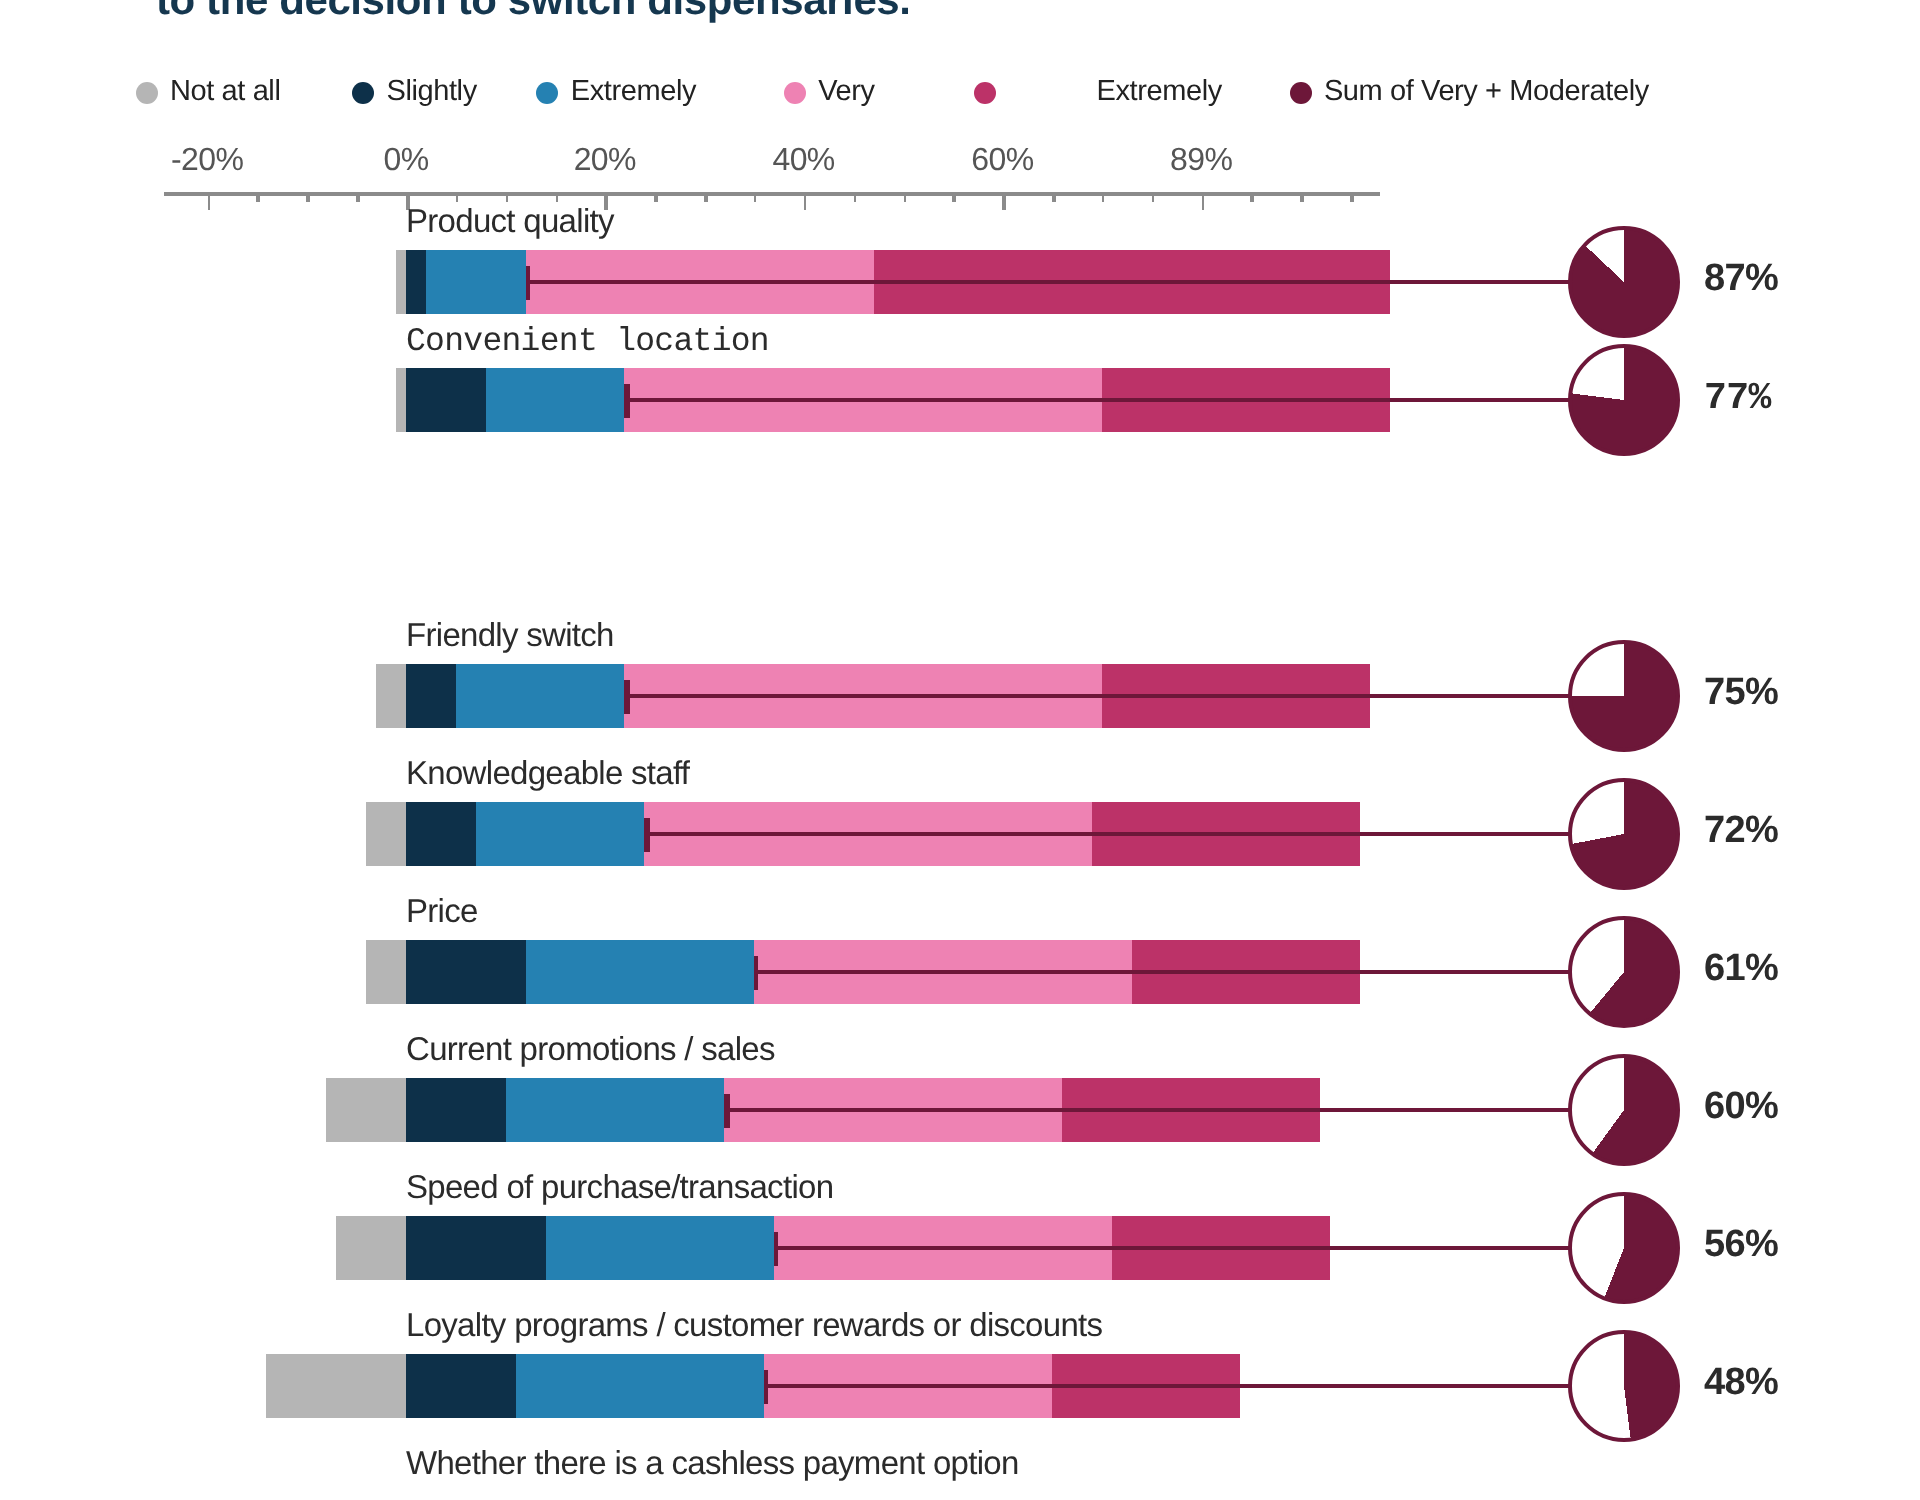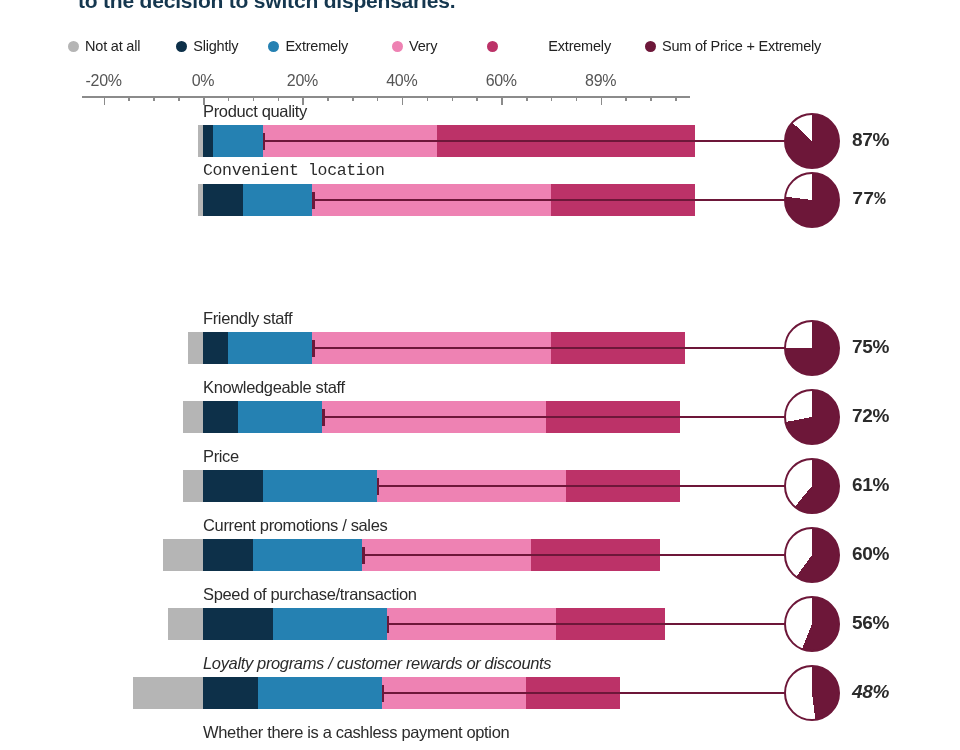--- a/index.html
+++ b/index.html
@@ -87,21 +87,21 @@
       <div class="legend-item" style="margin-left: 44px;">
         <span class="legend-dot" style="background: rgb(238, 130, 179);"></span>
         <span class="legend-label">Very</span>
       </div>
       <div class="legend-item" style="margin-left: 50px; gap: 44px;">
         <span class="legend-dot" style="background: rgb(188, 50, 104);"></span>
         <span class="legend-label">Extremely</span>
       </div>
       <div class="legend-item" style="margin-left: 34px;">
         <span class="legend-dot" style="background: rgb(109, 23, 57);"></span>
-        <span class="legend-label">Sum of Price + Extremely</span>
+        <span class="legend-label">Sum of Very + Moderately</span>
       </div>
     </div>
 
   <div class="axis">
     <div class="axis-line"></div>
   <div class="tick major" style="left: 103.6px;"></div>
       <div class="tick-label" style="left: 103.6px;">-20%</div>
       <div class="tick major" style="left: 203px;"></div>
       <div class="tick-label" style="left: 203px;">0%</div>
       <div class="tick major" style="left: 302.4px;"></div>
@@ -155,21 +155,21 @@
           <div class="seg" style="left: 44.73px; width: 69.58px; background: rgb(37, 129, 178);"></div>
           <div class="seg" style="left: 114.31px; width: 238.56px; background: rgb(238, 130, 179);"></div>
           <div class="seg" style="left: 352.87px; width: 144.13px; background: rgb(188, 50, 104);"></div>
         </div>
         <div class="connector" style="left: 312.34px; width: 499.66px; background: rgb(109, 23, 57);"></div>
         <div class="conn-tick" style="left: 312.34px; background: rgb(109, 23, 57);"></div>
         <div class="pie" style="left: 784px; background: conic-gradient(rgb(109, 23, 57) 0deg, rgb(109, 23, 57) 277.2deg, rgb(255, 255, 255) 277.2deg, rgb(255, 255, 255) 360deg); border: 2px solid rgb(109, 23, 57); box-sizing: border-box;"></div>
         <div class="pie-pct" style="left: 852px;">77%</div>
       </div>
       <div class="row" style="top: 207px;">
-        <div class="row-label">Friendly staff</div>
+        <div class="row-label">Friendly switch</div>
         <div class="bar" style="left: 188.09px; width: 497px;">
           <div class="seg" style="left: 0px; width: 14.91px; background: rgb(181, 181, 181);"></div>
           <div class="seg" style="left: 14.91px; width: 24.85px; background: rgb(13, 48, 73);"></div>
           <div class="seg" style="left: 39.76px; width: 84.49px; background: rgb(37, 129, 178);"></div>
           <div class="seg" style="left: 124.25px; width: 238.56px; background: rgb(238, 130, 179);"></div>
           <div class="seg" style="left: 362.81px; width: 134.19px; background: rgb(188, 50, 104);"></div>
         </div>
         <div class="connector" style="left: 312.34px; width: 499.66px; background: rgb(109, 23, 57);"></div>
         <div class="conn-tick" style="left: 312.34px; background: rgb(109, 23, 57);"></div>
         <div class="pie" style="left: 784px; background: conic-gradient(rgb(109, 23, 57) 0deg, rgb(109, 23, 57) 270deg, rgb(255, 255, 255) 270deg, rgb(255, 255, 255) 360deg); border: 2px solid rgb(109, 23, 57); box-sizing: border-box;"></div>
@@ -224,21 +224,21 @@
           <div class="seg" style="left: 34.79px; width: 69.58px; background: rgb(13, 48, 73);"></div>
           <div class="seg" style="left: 104.37px; width: 114.31px; background: rgb(37, 129, 178);"></div>
           <div class="seg" style="left: 218.68px; width: 168.98px; background: rgb(238, 130, 179);"></div>
           <div class="seg" style="left: 387.66px; width: 109.34px; background: rgb(188, 50, 104);"></div>
         </div>
         <div class="connector" style="left: 386.89px; width: 425.11px; background: rgb(109, 23, 57);"></div>
         <div class="conn-tick" style="left: 386.89px; background: rgb(109, 23, 57);"></div>
         <div class="pie" style="left: 784px; background: conic-gradient(rgb(109, 23, 57) 0deg, rgb(109, 23, 57) 201.6deg, rgb(255, 255, 255) 201.6deg, rgb(255, 255, 255) 360deg); border: 2px solid rgb(109, 23, 57); box-sizing: border-box;"></div>
         <div class="pie-pct" style="left: 852px;">56%</div>
       </div>
-      <div class="row" style="top: 552px; font-style: italic;">
+      <div class="row" style="top: 552px;">
         <div class="row-label">Loyalty programs / customer rewards or discounts</div>
         <div class="bar" style="left: 133.42px; width: 487.06px;">
           <div class="seg" style="left: 0px; width: 69.58px; background: rgb(181, 181, 181);"></div>
           <div class="seg" style="left: 69.58px; width: 54.67px; background: rgb(13, 48, 73);"></div>
           <div class="seg" style="left: 124.25px; width: 124.25px; background: rgb(37, 129, 178);"></div>
           <div class="seg" style="left: 248.5px; width: 144.13px; background: rgb(238, 130, 179);"></div>
           <div class="seg" style="left: 392.63px; width: 94.43px; background: rgb(188, 50, 104);"></div>
         </div>
         <div class="connector" style="left: 381.92px; width: 430.08px; background: rgb(109, 23, 57);"></div>
         <div class="conn-tick" style="left: 381.92px; background: rgb(109, 23, 57);"></div>

